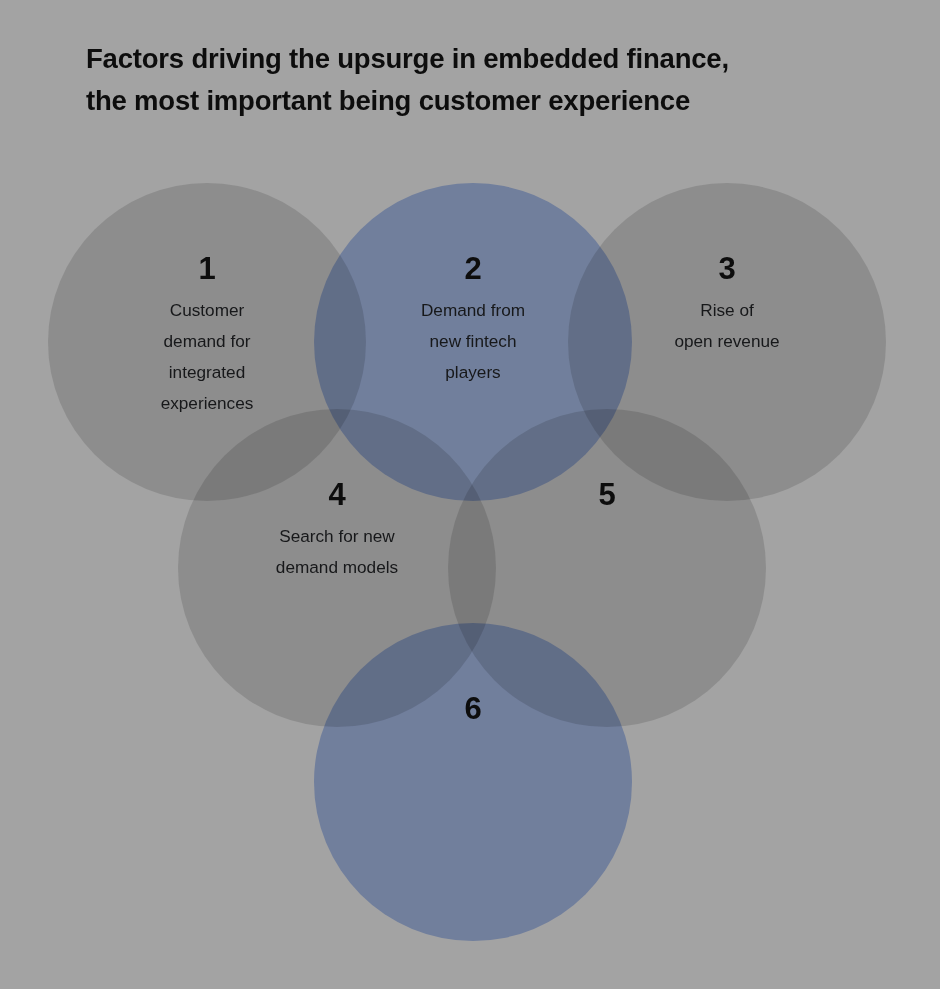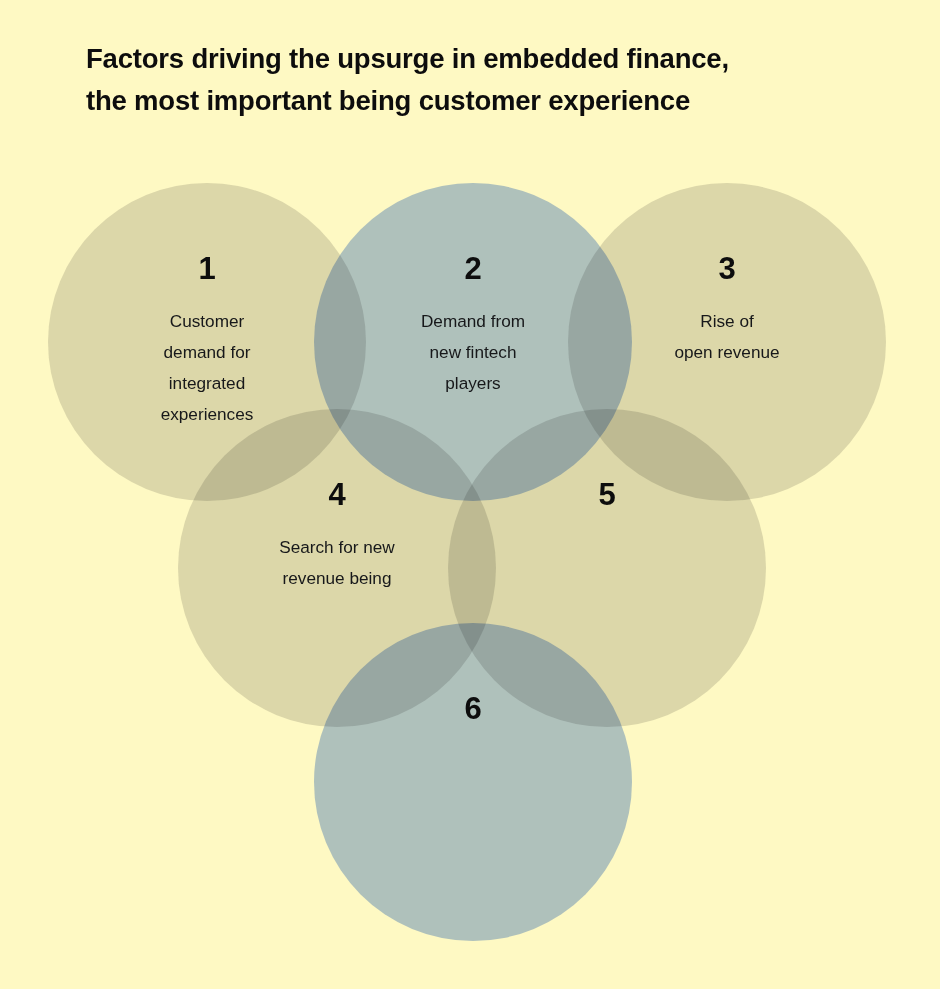--- a/index.html
+++ b/index.html
@@ -12,21 +12,21 @@
     height: 989px;
     font-family: "Liberation Sans", sans-serif;
     color: #111111;
     overflow: hidden;
     position: relative;
   }
   #page {
     position: relative;
     width: 940px;
     height: 989px;
-    background: #fef9c3;
+    background: #a3a3a3;
   }
   #title {
     position: absolute;
     left: 86px;
     top: 38px;
     width: 800px;
     font-size: 27.5px;
     font-weight: bold;
     line-height: 42px;
     letter-spacing: -0.2px;
@@ -54,21 +54,21 @@
     font-size: 31px;
     font-weight: bold;
     line-height: 34px;
     color: #0d0d0d;
   }
   .node-label {
     font-size: 17.2px;
     line-height: 31px;
     color: #17181a;
     white-space: pre-line;
-    margin-top: 20px;
+    margin-top: 9px;
   }
 </style>
 </head>
 <body>
 
 <div id="page">
 
   <div id="title">Factors driving the upsurge in embedded finance,
 the most important being customer experience</div>
 
@@ -98,21 +98,21 @@
 players</div>
         </div>
         <div class="node-text" style="left: 602px; width: 250px; top: 252px;">
           <div class="node-num">3</div>
           <div class="node-label">Rise of
 open revenue</div>
         </div>
         <div class="node-text" style="left: 212px; width: 250px; top: 478px;">
           <div class="node-num">4</div>
           <div class="node-label">Search for new
-revenue being</div>
+demand models</div>
         </div>
         <div class="node-text" style="left: 482px; width: 250px; top: 478px;">
           <div class="node-num">5</div>
         </div>
         <div class="node-text" style="left: 348px; width: 250px; top: 692px;">
           <div class="node-num">6</div>
         </div>
       </div>
   </div>
 

